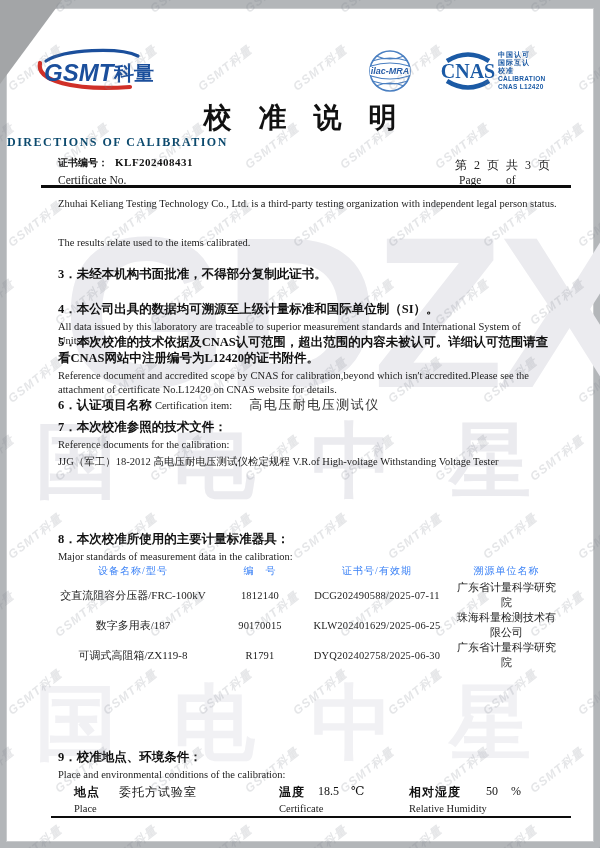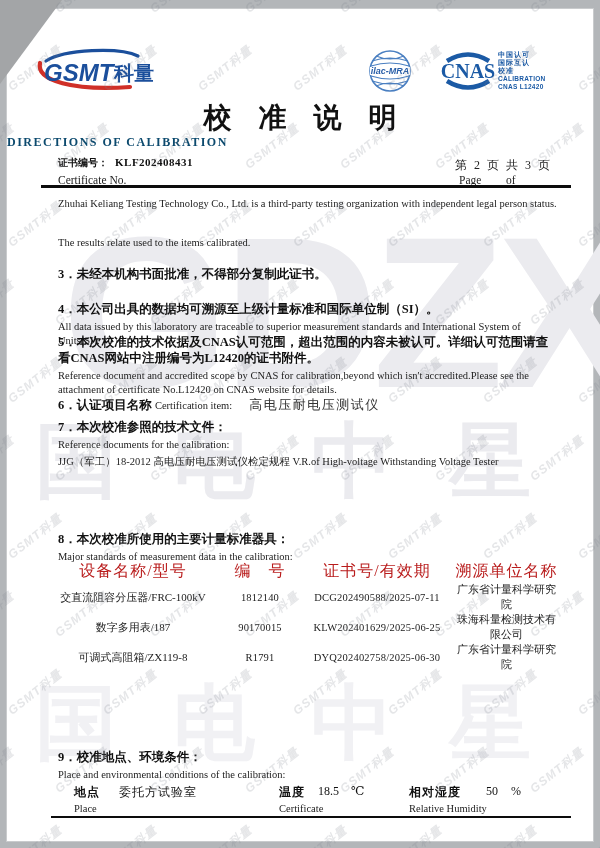--- a/index.html
+++ b/index.html
@@ -52,21 +52,21 @@
   .en{font-size:10.5px;color:#222;line-height:13.5px;margin-top:3px;}
   .it1{top:185px}.it2{top:224px}.it3{top:257px}.it4{top:292px}.it5{top:325px}
   .it6{top:388px}.it7{top:410px}
   .it6 .inline-en{font-size:10.5px;font-weight:normal;color:#222;}
   .it6 .val{font-size:13px;font-weight:normal;color:#333;letter-spacing:1.5px;margin-left:14px;}
   .sec8{top:522px}
   .sec9{top:740px}
   
   .std-table{position:absolute;left:40px;top:552px;width:513px;z-index:3;border-collapse:collapse;table-layout:fixed;}
   .std-table td{text-align:center;vertical-align:middle;padding:0;}
-  .std-table .h-cn td{font-size:16px;color:#b91c1c;height:19px;letter-spacing:1px;text-align:center;}
+  .std-table .h-cn td{font-size:10px;color:#3b82f6;height:19px;letter-spacing:1px;text-align:center;}
   .std-table .h-en td{font-size:10px;color:#222;height:16px;}
   .std-table .r td{font-size:11px;color:#222;height:20px;}
   .std-table .r td.code{font-size:10.5px;letter-spacing:0.2px;}
   
   .env{position:absolute;z-index:3;font-size:12px;color:#111;}
   .env.lab{font-weight:bold;letter-spacing:1px;}
   .env-en{position:absolute;z-index:3;font-size:10.5px;color:#222;}
   .rule2{position:absolute;left:44px;top:807px;width:520px;height:2px;background:#0c0c0c;z-index:3;}
 </style>
 </head>

